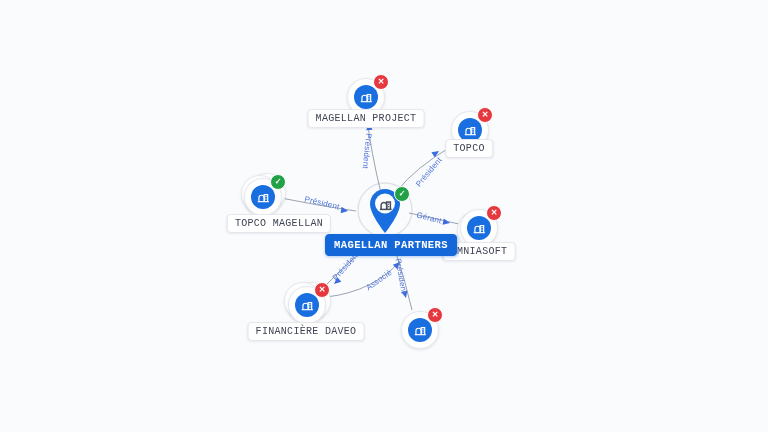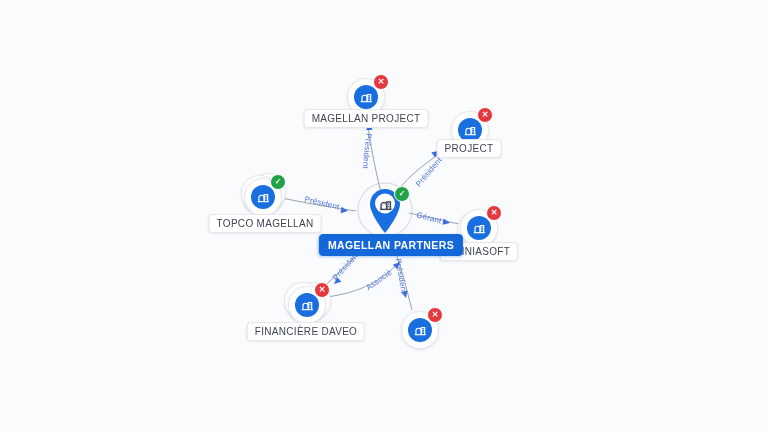--- a/index.html
+++ b/index.html
@@ -36,20 +36,21 @@
   .badge.red{background:#e5393f;}
   .badge.green{background:#23a146;}
 
   
   .pill{
     position:absolute;transform:translate(-50%,0);
     background:#fff;border:1px solid #e5e7ec;border-radius:4px;
     box-shadow:0 1px 2px rgba(27,40,70,.08);
     padding:3px 7px;font-size:10px;letter-spacing:.3px;color:#3f4454;
     white-space:nowrap;
+    font-family:Liberation Mono, monospace;
   }
   .pill.center{
     background:#1467d8;border-color:#1467d8;color:#fff;
     font-size:10.5px;font-weight:bold;letter-spacing:.4px;padding:4px 8px;
     box-shadow:0 1px 3px rgba(20,103,216,.35);
   }
 
   
   .edge-label{
     position:absolute;color:#4f74d9;font-size:8px;letter-spacing:.2px;
@@ -125,21 +126,21 @@
             </g>
             <g fill="#fff">
               <rect x="16" y="10.5" width="2" height="2"></rect>
               <rect x="16" y="14.5" width="2" height="2"></rect>
             </g>
           </svg>
     </span>
       </span>
     <span class="badge red">✕</span>
   </div>
-  <div class="pill" style="left:469px;top:139px;">PROJECT</div>
+  <div class="pill" style="left:469px;top:139px;">TOPCO</div>
 
   <div class="node" style="left:244px;top:178px;">
     <span class="ghost" style="transform:translate(4px,-5px);"></span>
     <span class="ghost" style="transform:translate(-3px,-3px);"></span>
     <span class="disc">
         <span class="inner">
       <svg width="14" height="14" viewBox="0 0 24 24">
             <g stroke="#fff" stroke-width="2" fill="none">
               <path d="M5 20v-6.5a4.5 4.5 0 0 1 9 0V20"></path>
               <path d="M14 20V8h6v12"></path>
@@ -147,21 +148,21 @@
             </g>
             <g fill="#fff">
               <rect x="16" y="10.5" width="2" height="2"></rect>
               <rect x="16" y="14.5" width="2" height="2"></rect>
             </g>
           </svg>
     </span>
       </span>
     <span class="badge green">✓</span>
   </div>
-  <div class="pill" style="left:265px;top:214px;">TOPCO MAGELLAN</div>
+  <div class="pill" style="left:279px;top:214px;">TOPCO MAGELLAN</div>
 
   <div class="node" style="left:460px;top:209px;">
     <span class="ghost" style="transform:translate(-3px,2px);"></span>
     <span class="disc">
         <span class="inner">
       <svg width="14" height="14" viewBox="0 0 24 24">
             <g stroke="#fff" stroke-width="2" fill="none">
               <path d="M5 20v-6.5a4.5 4.5 0 0 1 9 0V20"></path>
               <path d="M14 20V8h6v12"></path>
               <path d="M3 20h19"></path>

